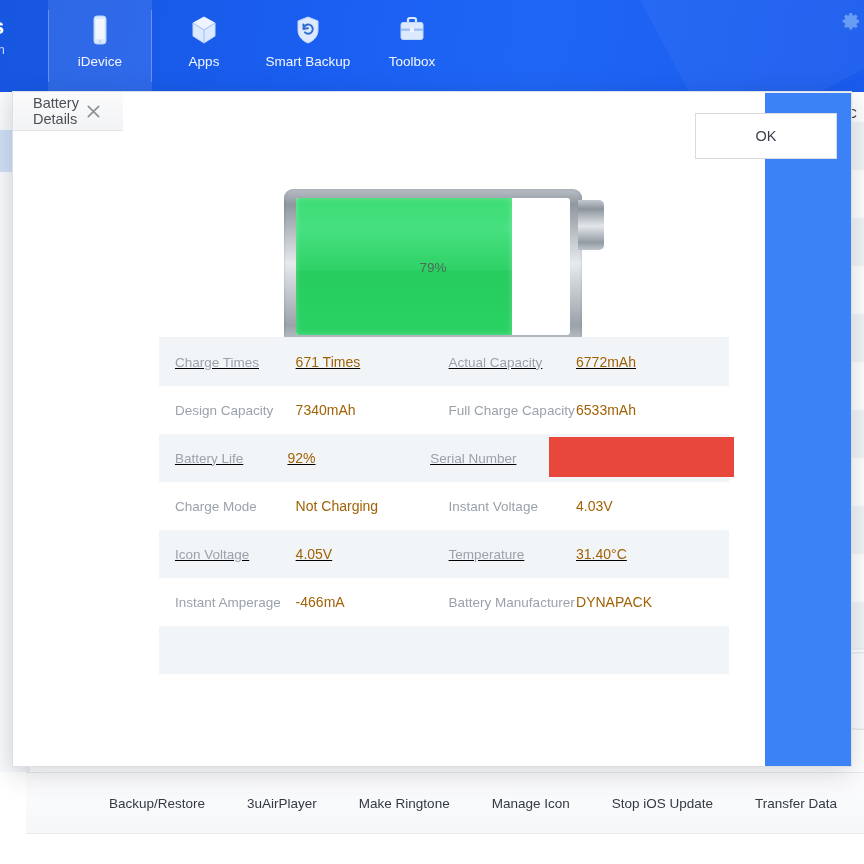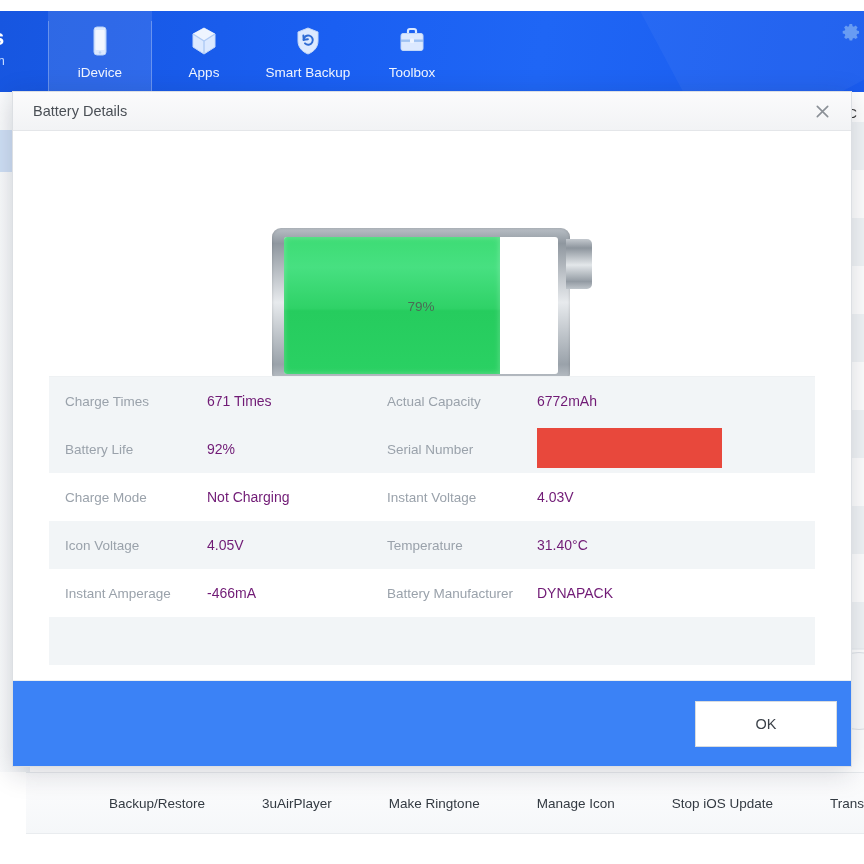--- a/index.html
+++ b/index.html
@@ -6,21 +6,21 @@
   html, body {
     width: 864px; height: 864px;
     font-family: "Liberation Sans", sans-serif;
     overflow: hidden;
     background: #ffffff;
   }
   #app { position: relative; width: 864px; height: 864px; }
 
   
   .bg-header {
-    position: absolute; left: 0; top: 11px; width: 864px; height: 112px;
+    position: absolute; left: 0; top: 0; width: 864px; height: 112px;
     background: linear-gradient(100deg, #1756e0 0%, #1a5ff2 38%, #1f66f5 62%, #1a5bee 100%);
     overflow: hidden;
   }
   .bg-header:before {
     content: ""; position: absolute; right: -40px; top: -70px;
     width: 240px; height: 170px;
     background: rgba(255,255,255,0.045);
     transform: rotate(-28deg);
   }
   .brand-frag {
@@ -80,38 +80,38 @@
     position: absolute; right: -34px; top: 560px;
     width: 78px; height: 78px; border-radius: 50%;
     border: 1px solid #dfe3e8; background: #fbfcfd;
   }
 
   
   .bottombar {
     position: absolute; left: 26px; right: 0; top: 680px; height: 62px;
     background: linear-gradient(180deg,#fdfdfe 0%, #f5f7f9 100%);
     border-top: 1px solid #e9ecef; border-bottom: 1px solid #e9ecef;
-    display: flex; align-items: center; padding-left: 62px; gap: 15px;
+    display: flex; align-items: center; padding-left: 62px; gap: 0;
   }
   .bottombar .bb-item {
     font-size: 13.5px; color: #333a42; white-space: nowrap; cursor: pointer;
     padding: 0 21px;
   }
   .footer {
     position: absolute; left: 26px; right: 0; top: 742px; height: 122px;
     background: #ffffff;
   }
 
   
   .dialog {
     position: absolute; left: 12px; top: 91px; width: 840px; height: 676px;
     background: #ffffff;
     border: 1px solid #dcdfe3;
     box-shadow: 0 6px 26px rgba(20,30,50,0.18);
-    display: flex; flex-direction: column;
+    display: flex; flex-direction: row;
   }
   .dlg-title {
     height: 39px; flex: 0 0 39px;
     background: linear-gradient(180deg,#fbfbfc 0%, #f2f3f5 100%);
     border-bottom: 1px solid #e4e6e9;
     display: flex; align-items: center; padding: 0 14px 0 20px;
   }
   .dlg-title-text { font-size: 14.5px; color: #4a4f56; flex: 1; }
   .dlg-close {
     width: 30px; height: 30px; display: flex; align-items: center;
@@ -158,28 +158,28 @@
   }
 
   
   .table {
     position: absolute; left: 36px; right: 36px; top: 245px;
     border-top: 1px solid #eef1f3;
   }
   .trow {
     display: flex; align-items: center; height: 48px;
   }
-  .trow.odd { background: #f2f5f7; }
+  .trow.odd { background: #f2f5f7; text-decoration: underline; }
   .trow.even { background: #ffffff; }
   .cell-label {
     width: 158px; padding-left: 16px;
     font-size: 13.5px; color: #9aa2ab; white-space: nowrap;
   }
   .cell-value {
-    width: 180px; font-size: 14px; color: #701a75; white-space: nowrap;
+    width: 180px; font-size: 14px; color: #a16207; white-space: nowrap;
   }
   .cell-label.col2 { width: 150px; padding-left: 0; }
   .redbox {
     display: inline-block; width: 185px; height: 40px;
     background: #e8483c;
   }
 
   .dlg-foot {
     flex: 0 0 86px; position: relative; background: #3b82f6;
     border-top: 1px solid #eceff1;
@@ -327,20 +327,26 @@
 
       <div class="table">
 
         <div class="trow odd">
           <span class="cell-label">Charge Times</span>
           <span class="cell-value">671 Times</span>
           <span class="cell-label col2">Actual Capacity</span>
           <span class="cell-value">6772mAh</span>
         </div>
 
+        <div class="trow even">
+          <span class="cell-label">Design Capacity</span>
+          <span class="cell-value">7340mAh</span>
+          <span class="cell-label col2">Full Charge Capacity</span>
+          <span class="cell-value">6533mAh</span>
+        </div>
 
         <div class="trow odd">
           <span class="cell-label">Battery Life</span>
           <span class="cell-value">92%</span>
           <span class="cell-label col2">Serial Number</span>
           <span class="cell-value">
             <span class="redbox" id="redbox" style="background: rgb(232, 72, 60);"></span>
           </span>
         </div>
 

